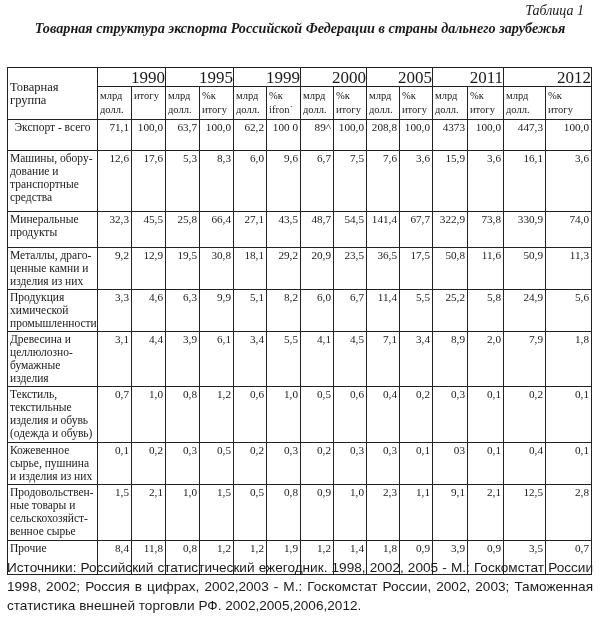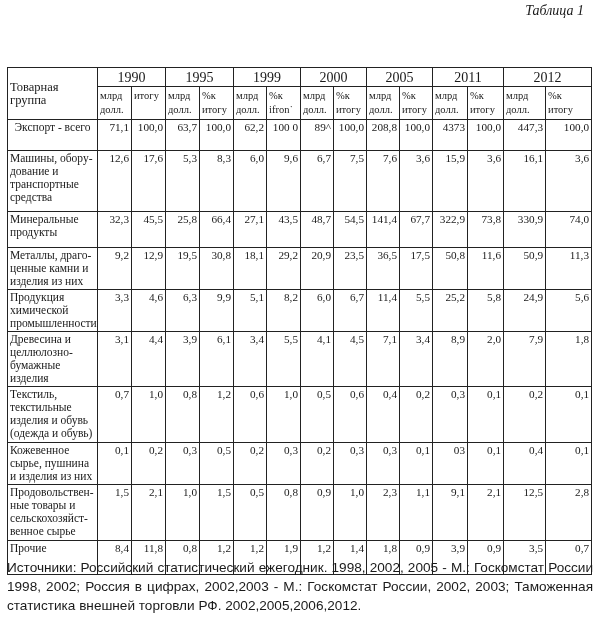--- a/index.html
+++ b/index.html
@@ -44,22 +44,22 @@
       line-height: 13px;
     }
     table.data td, table.data th {
       border: 1px solid #222;
       padding: 1px 2px;
       vertical-align: top;
       font-weight: normal;
       overflow: hidden;
     }
     table.data th.year {
-      text-align: center;
-      font-size: 14px;
+      text-align: right;
+      font-size: 17px;
       height: 18px;
       vertical-align: middle;
       padding: 0;
     }
     table.data th.group-head {
       text-align: left;
       vertical-align: middle;
       font-size: 12.5px;
     }
     table.data th.unit {
@@ -99,20 +99,21 @@
       font-size: 13.6px;
       line-height: 19px;
       text-align: justify;
     }
   </style>
 </head>
 <body>
 
 <div class="table-label">Таблица 1</div>
 <div class="title">
+  <div>Товарная структура экспорта Российской Федерации в страны дальнего зарубежья</div>
 </div>
 
 <table class="data">
   <colgroup>
     <col style="width:90px">
     <col style="width:34px">
       <col style="width:34px">
     <col style="width:34px">
       <col style="width:34px">
     <col style="width:33px">

